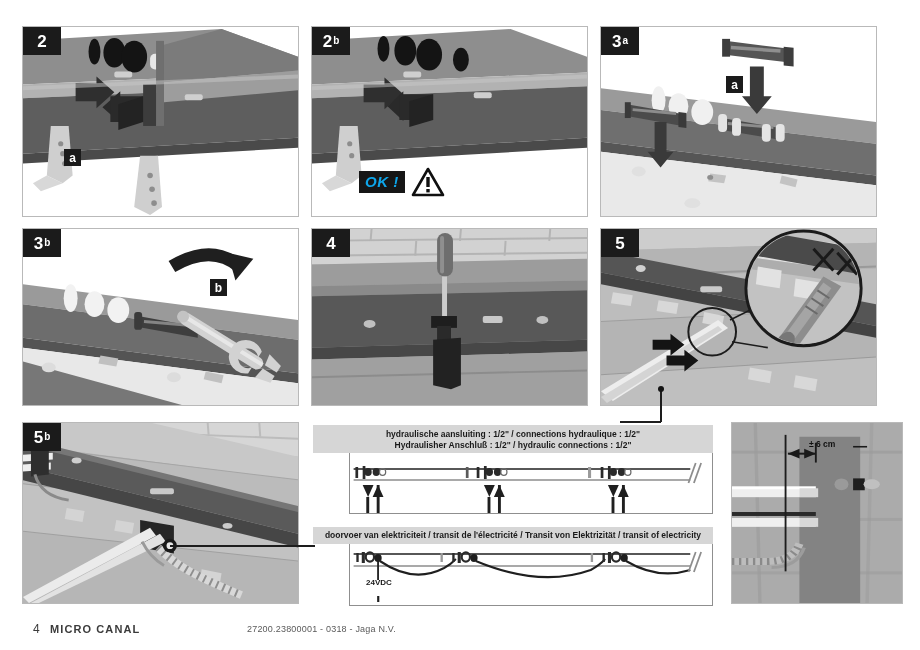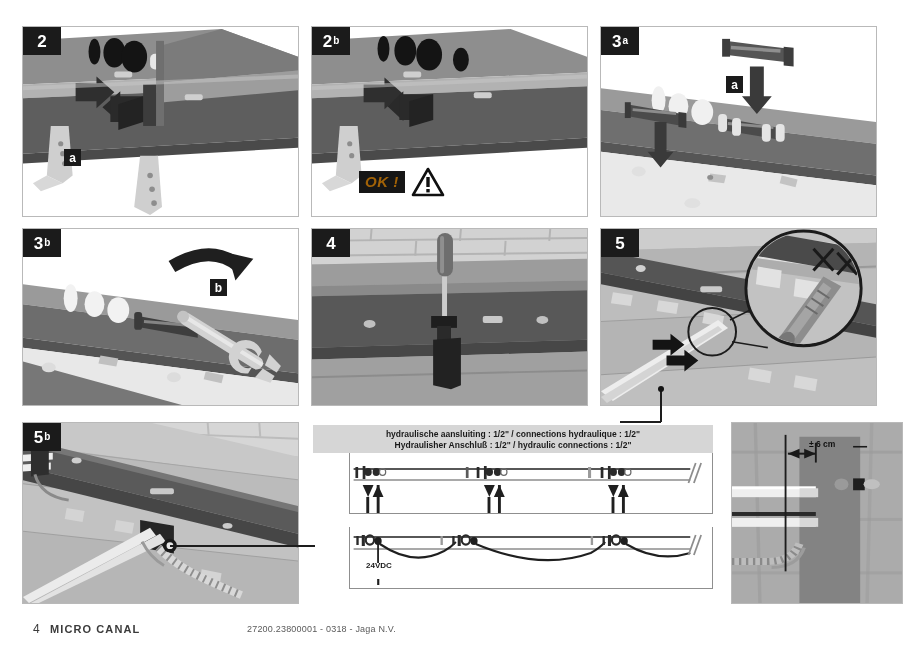--- a/index.html
+++ b/index.html
@@ -74,21 +74,21 @@
   
   .ok-group {
     position: absolute;
     display: flex;
     align-items: center;
     gap: 6px;
     z-index: 42;
   }
   .ok-box {
     background: #161616;
-    color: #a16207;
+    color: #0ea5e9;
     font-weight: bold;
     font-style: italic;
     font-size: 15px;
     padding: 3px 6px 4px 6px;
     line-height: 1;
     letter-spacing: 0.5px;
   }
 
   
   .diagram-box {
@@ -600,20 +600,23 @@
 
         <g>
           <line x1="374" y1="30" x2="382" y2="10" stroke="#8d8d8d" stroke-width="2"></line>
           <line x1="380" y1="30" x2="388" y2="10" stroke="#8d8d8d" stroke-width="2"></line>
         </g>
       </svg>
     </div>
   </div>
 
   <div class="diagram-box" style="left:313px; top:527px; width:400px; height:78px; border:none;">
+    <div class="diagram-header" style="height:17px; padding-top:3px;">
+      <div>doorvoer van elektriciteit / transit de l'électricité / Transit von Elektrizität / transit of electricity</div>
+    </div>
     <div class="diagram-canvas" style="height:61px; border:1px solid #8f8f8f; border-top:none;">
       <svg class="draw" viewBox="0 0 400 61" preserveAspectRatio="none">
         <line x1="4" y1="10" x2="376" y2="10" stroke="#1f1f1f" stroke-width="1.6"></line>
         <line x1="4" y1="22" x2="376" y2="22" stroke="#8d8d8d" stroke-width="1.6"></line>
 
         <g>
           <rect x="7" y="9" width="2.6" height="9" fill="#2a2a2a"></rect>
           <rect x="13" y="8" width="3.4" height="11" fill="#2a2a2a"></rect>
           <circle cx="22" cy="13" r="4.6" fill="none" stroke="#2a2a2a" stroke-width="2.4"></circle>
           <circle cx="31" cy="14" r="4" fill="#1f1f1f"></circle>

